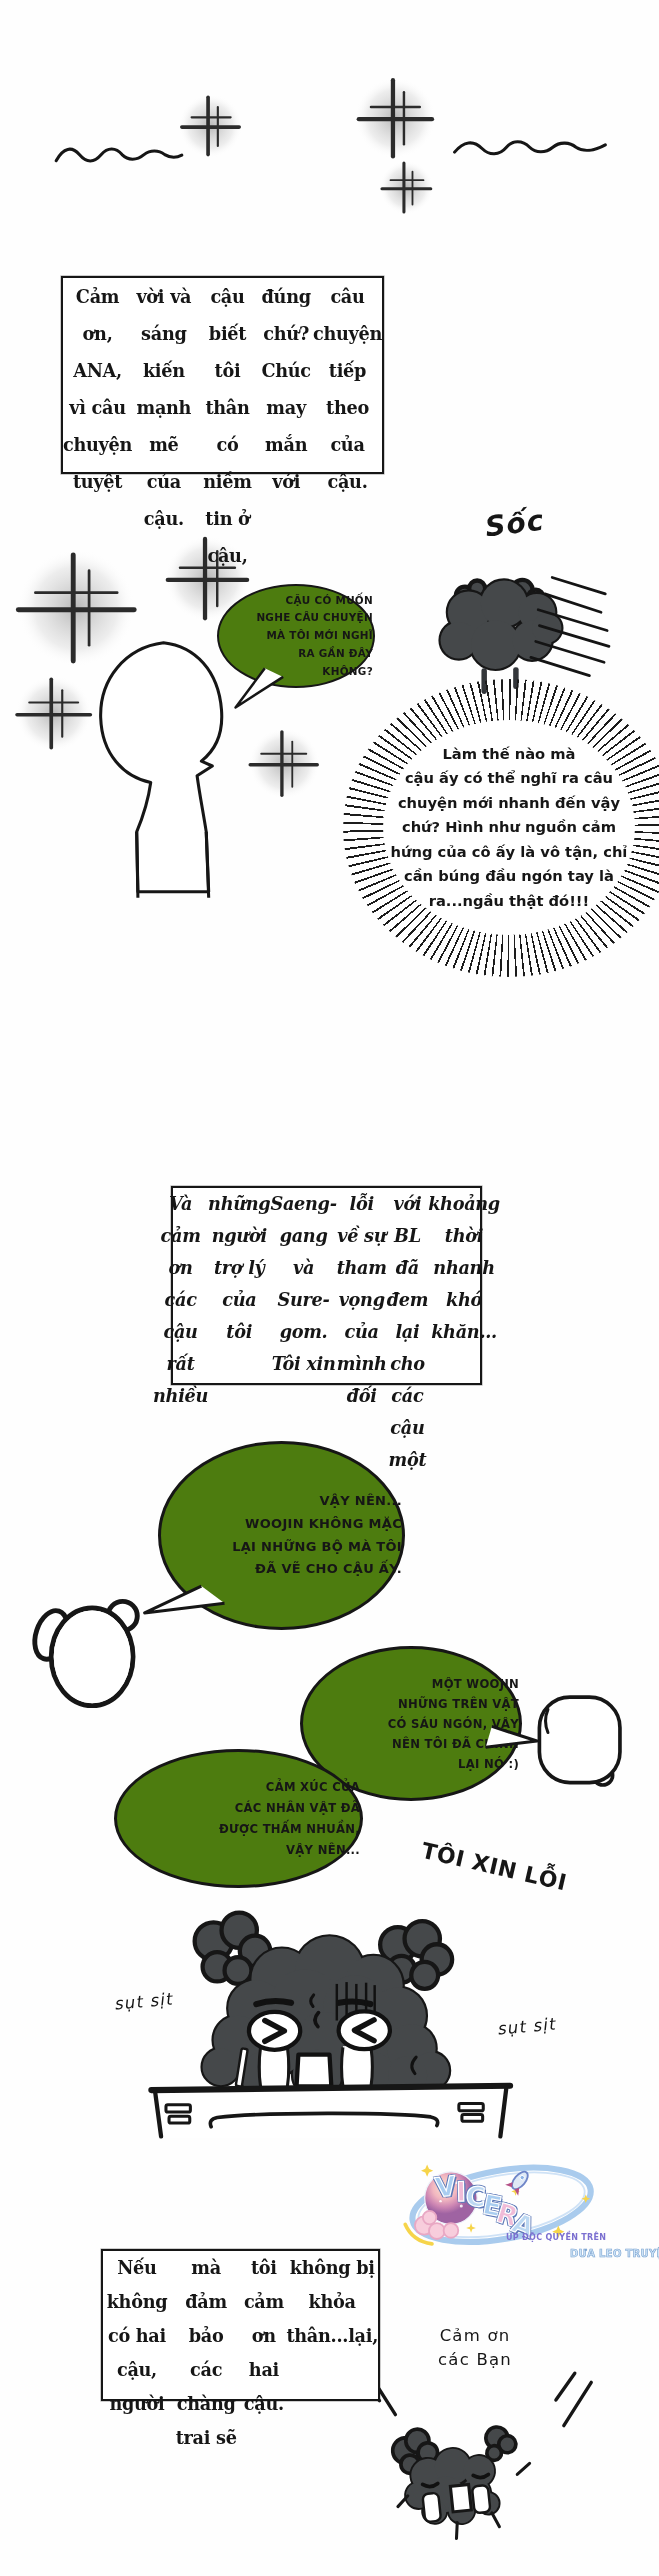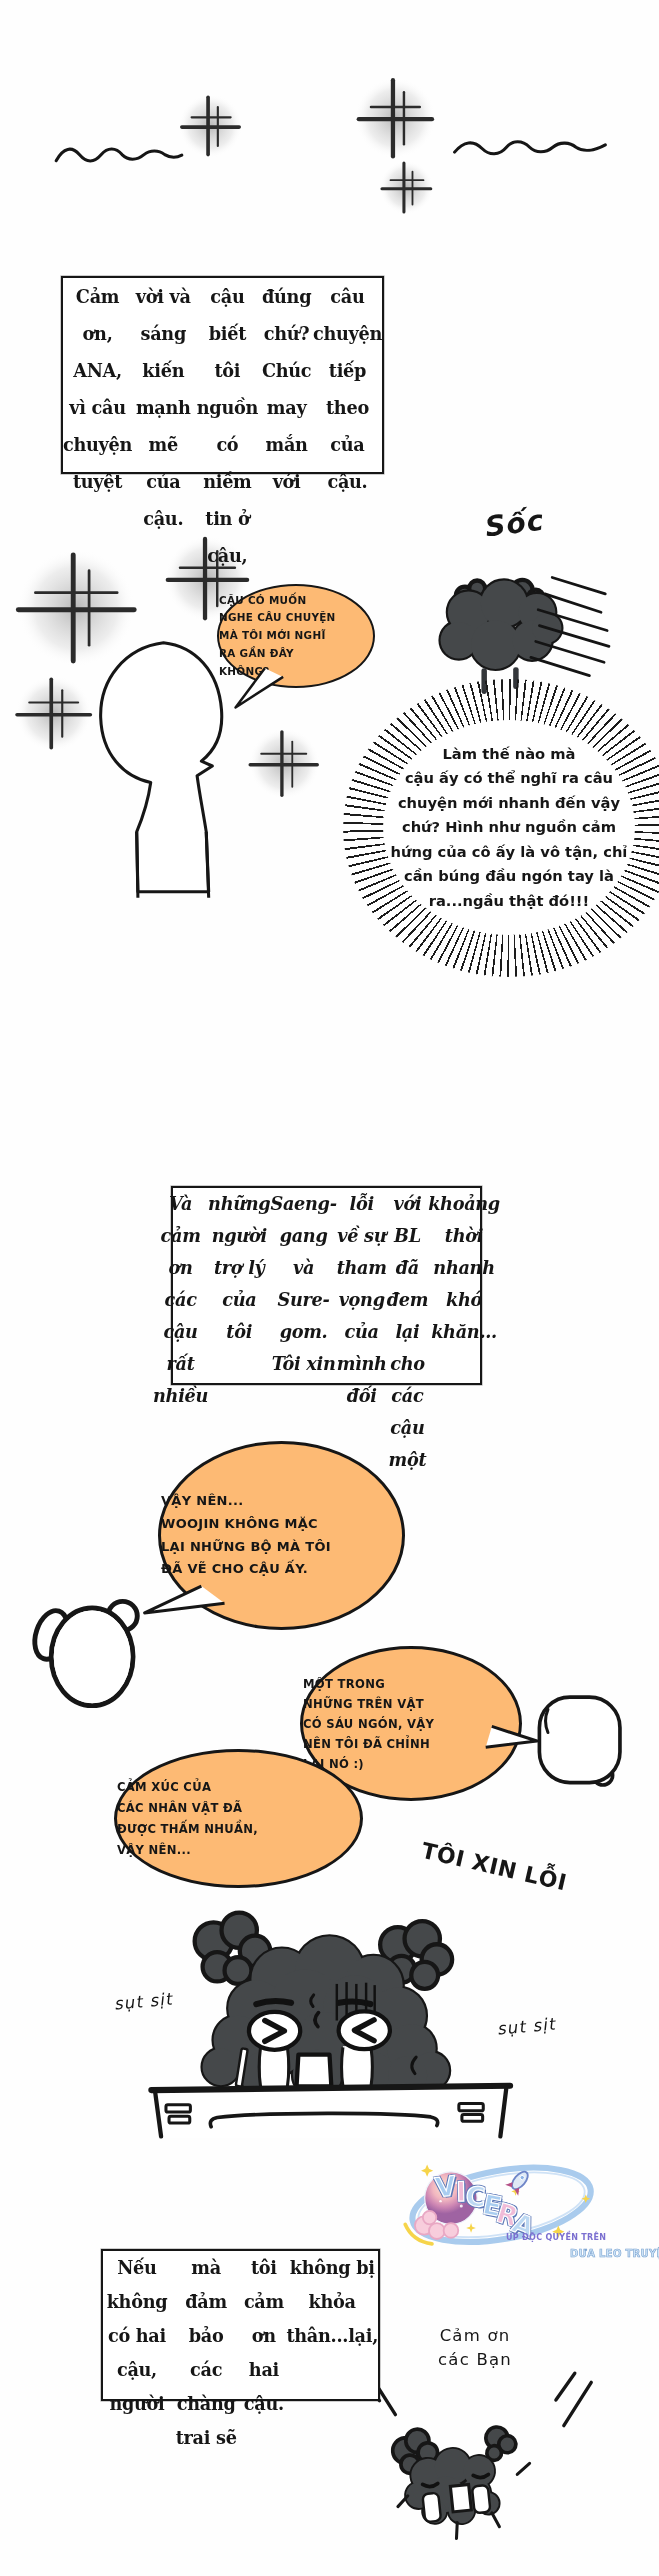--- a/index.html
+++ b/index.html
@@ -8,22 +8,22 @@
   .abs{position:absolute;}
   svg{position:absolute;left:0;top:0;}
   
   .note{border:2.4px solid #161616;background:#fff;display:flex;flex-direction:row;justify-content:center;
         text-align:center;font-family:"DejaVu Serif",serif;font-weight:700;box-shadow:0 0 0 0.6px rgba(20,20,20,.35);}
   .note .ln{display:block;}
   .note1 .ln{font-size:17.7px;line-height:37px;letter-spacing:-0.3px;}
   .note2 .ln{font-size:17.7px;line-height:32px;letter-spacing:-0.3px;font-style:italic;}
   .note3 .ln{font-size:17.7px;line-height:34px;letter-spacing:-0.3px;}
   
-  .bubble{border:3.1px solid #161616;background:#fdba74;border-radius:50%;display:flex;flex-direction:column;
-          justify-content:center;text-align:left;font-weight:700;z-index:3;}
+  .bubble{border:3.1px solid #161616;background:#4d7c0f;border-radius:50%;display:flex;flex-direction:column;
+          justify-content:center;text-align:right;font-weight:700;z-index:3;}
   .b1 .ln{font-size:10.4px;line-height:17.7px;letter-spacing:0.3px;}
   .b2 .ln{font-size:13px;line-height:22.6px;letter-spacing:0.3px;}
   .b3 .ln{font-size:11.6px;line-height:20px;letter-spacing:0.3px;}
   .b4 .ln{font-size:11.6px;line-height:21px;letter-spacing:0.3px;}
   
   .burst-ring{border-radius:50%;background:repeating-conic-gradient(from 0deg,#1b1b1b 0deg .7deg,rgba(0,0,0,0) .7deg 3.05deg);z-index:2;}
   .burst-inner{border-radius:50%;background:#fff;display:flex;flex-direction:column;justify-content:center;
                text-align:center;font-weight:700;z-index:2;}
   .burst-inner .ln{font-size:14.7px;line-height:24.4px;}
   
@@ -361,21 +361,21 @@
     <span class="ln">chuyện mới nhanh đến vậy</span>
     <span class="ln">chứ? Hình như nguồn cảm</span>
     <span class="ln">hứng của cô ấy là vô tận, chỉ</span>
     <span class="ln">cần búng đầu ngón tay là</span>
     <span class="ln">ra...ngầu thật đó!!!</span>
   </div>
 
   <div class="abs note note1" style="left:61px;top:276px;width:319px;height:194px;">
     <span class="ln">Cảm ơn, ANA, vì câu chuyện tuyệt</span>
     <span class="ln">vời và sáng kiến mạnh mẽ của cậu.</span>
-    <span class="ln">cậu biết tôi nguồn có niềm tin ở cậu,</span>
+    <span class="ln">cậu biết tôi thân có niềm tin ở cậu,</span>
     <span class="ln">đúng chứ? Chúc may mắn với</span>
     <span class="ln">câu chuyện tiếp theo của cậu.</span>
   </div>
 
   <div class="abs note note2" style="left:171px;top:1186px;width:307px;height:195px;">
     <span class="ln">Và cảm ơn các cậu rất nhiều</span>
     <span class="ln">những người trợ lý của tôi</span>
     <span class="ln">Saeng-gang và Sure-gom. Tôi xin</span>
     <span class="ln">lỗi về sự tham vọng của mình đối</span>
     <span class="ln">với BL đã đem lại cho các cậu một</span>
@@ -398,21 +398,21 @@
   </div>
 
   <div class="abs bubble b2" style="left:158px;top:1441px;width:241px;height:183px;">
     <span class="ln">VẬY NÊN...</span>
     <span class="ln">WOOJIN KHÔNG MẶC</span>
     <span class="ln">LẠI NHỮNG BỘ MÀ TÔI</span>
     <span class="ln">ĐÃ VẼ CHO CẬU ẤY.</span>
   </div>
 
   <div class="abs bubble b3" style="left:300px;top:1646px;width:216px;height:149px;">
-    <span class="ln">MỘT TRONG</span>
+    <span class="ln">MỘT WOOJIN</span>
     <span class="ln">NHỮNG TRÊN VẬT</span>
     <span class="ln">CÓ SÁU NGÓN, VẬY</span>
     <span class="ln">NÊN TÔI ĐÃ CHỈNH</span>
     <span class="ln">LẠI NÓ :)</span>
   </div>
 
   <div class="abs bubble b4" style="left:114px;top:1749px;width:243px;height:133px;">
     <span class="ln">CẢM XÚC CỦA</span>
     <span class="ln">CÁC NHÂN VẬT ĐÃ</span>
     <span class="ln">ĐƯỢC THẤM NHUẦN,</span>

